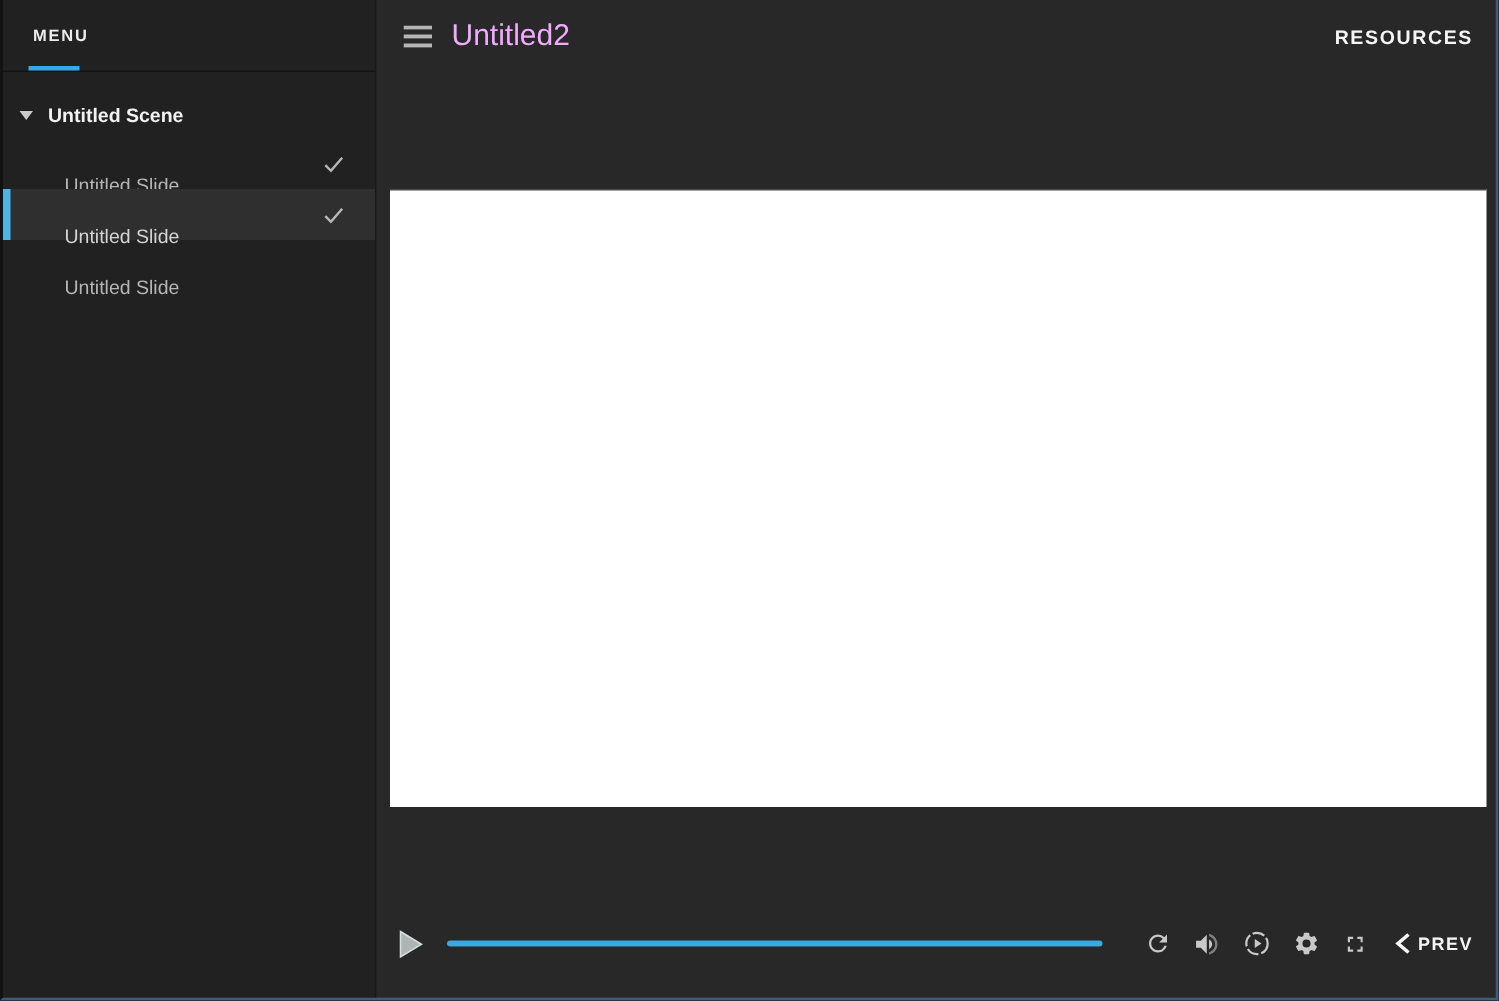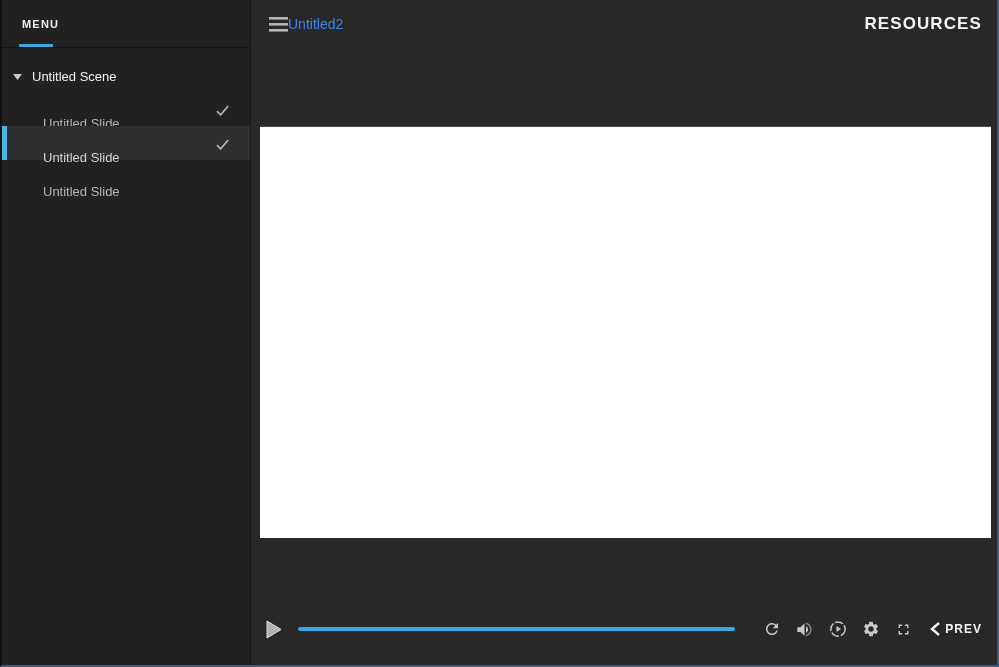--- a/index.html
+++ b/index.html
@@ -53,21 +53,21 @@
   .scene-row {
     height: 31px;
     display: flex;
     align-items: center;
     padding-left: 10px;
     cursor: pointer;
   }
   .caret { width: 12px; height: 10px; margin-right: 8px; display: inline-flex; align-items: center; }
   .scene-label {
     font-size: 13px;
-    font-weight: normal;
+    font-weight: bold;
     color: #f2f2f2;
   }
   .slide-row {
     height: 34px;
     display: flex;
     align-items: center;
     padding-left: 41px;
     padding-right: 20px;
     position: relative;
     cursor: pointer;
@@ -98,27 +98,27 @@
   }
   .topbar {
     height: 48px;
     display: flex;
     align-items: center;
     padding: 0 15px 0 18px;
     flex: 0 0 48px;
   }
   .hamburger { width: 19px; height: 15px; cursor: pointer; }
   .doc-title {
-    margin-left: 0;
-    font-size: 14px;
-    color: #3b82f6;
+    margin-left: 13px;
+    font-size: 20px;
+    color: #f0abfc;
   }
   .topbar-spacer { flex: 1; }
   .resources-btn {
-    font-size: 17px;
+    font-size: 13px;
     font-weight: bold;
     letter-spacing: 1.1px;
     color: #f5f5f5;
     cursor: pointer;
     background: none; border: none;
     font-family: "Liberation Sans", sans-serif;
     text-align: right;
   }
   .stage {
     flex: 1;

